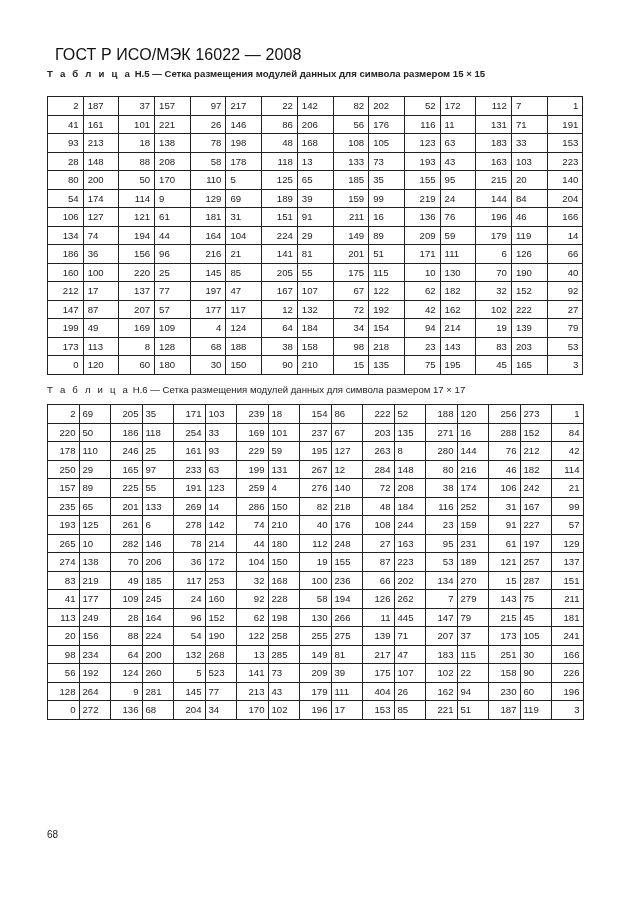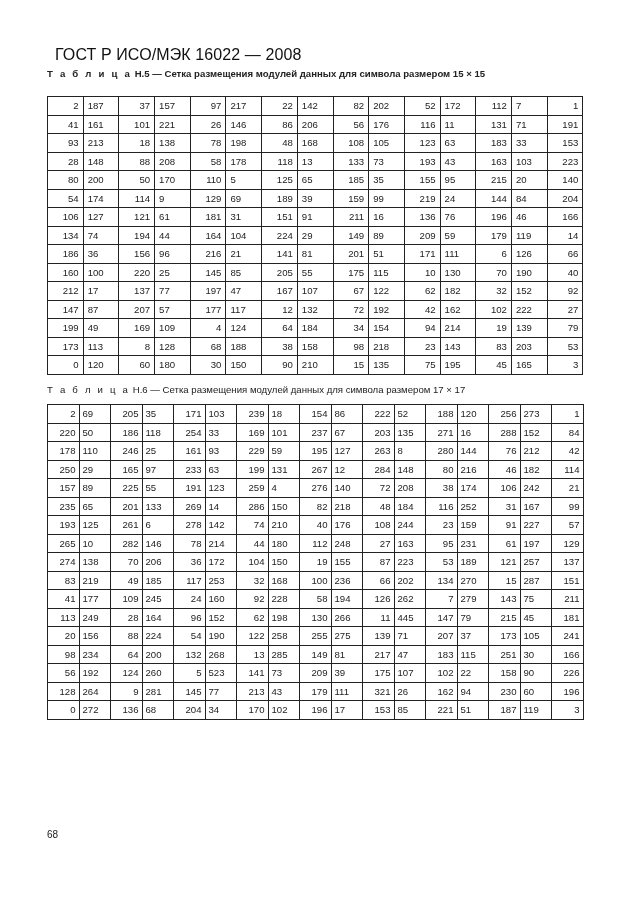--- a/index.html
+++ b/index.html
@@ -584,21 +584,21 @@
         <td class="r">128</td>
         <td class="l">264</td>
         <td class="r">9</td>
         <td class="l">281</td>
         <td class="r">145</td>
         <td class="l">77</td>
         <td class="r">213</td>
         <td class="l">43</td>
         <td class="r">179</td>
         <td class="l">111</td>
-        <td class="r">321</td>
+        <td class="r">404</td>
         <td class="l">26</td>
         <td class="r">162</td>
         <td class="l">94</td>
         <td class="r">230</td>
         <td class="l">60</td>
         <td class="r">196</td>
       </tr>
       <tr>
         <td class="r">0</td>
         <td class="l">272</td>

